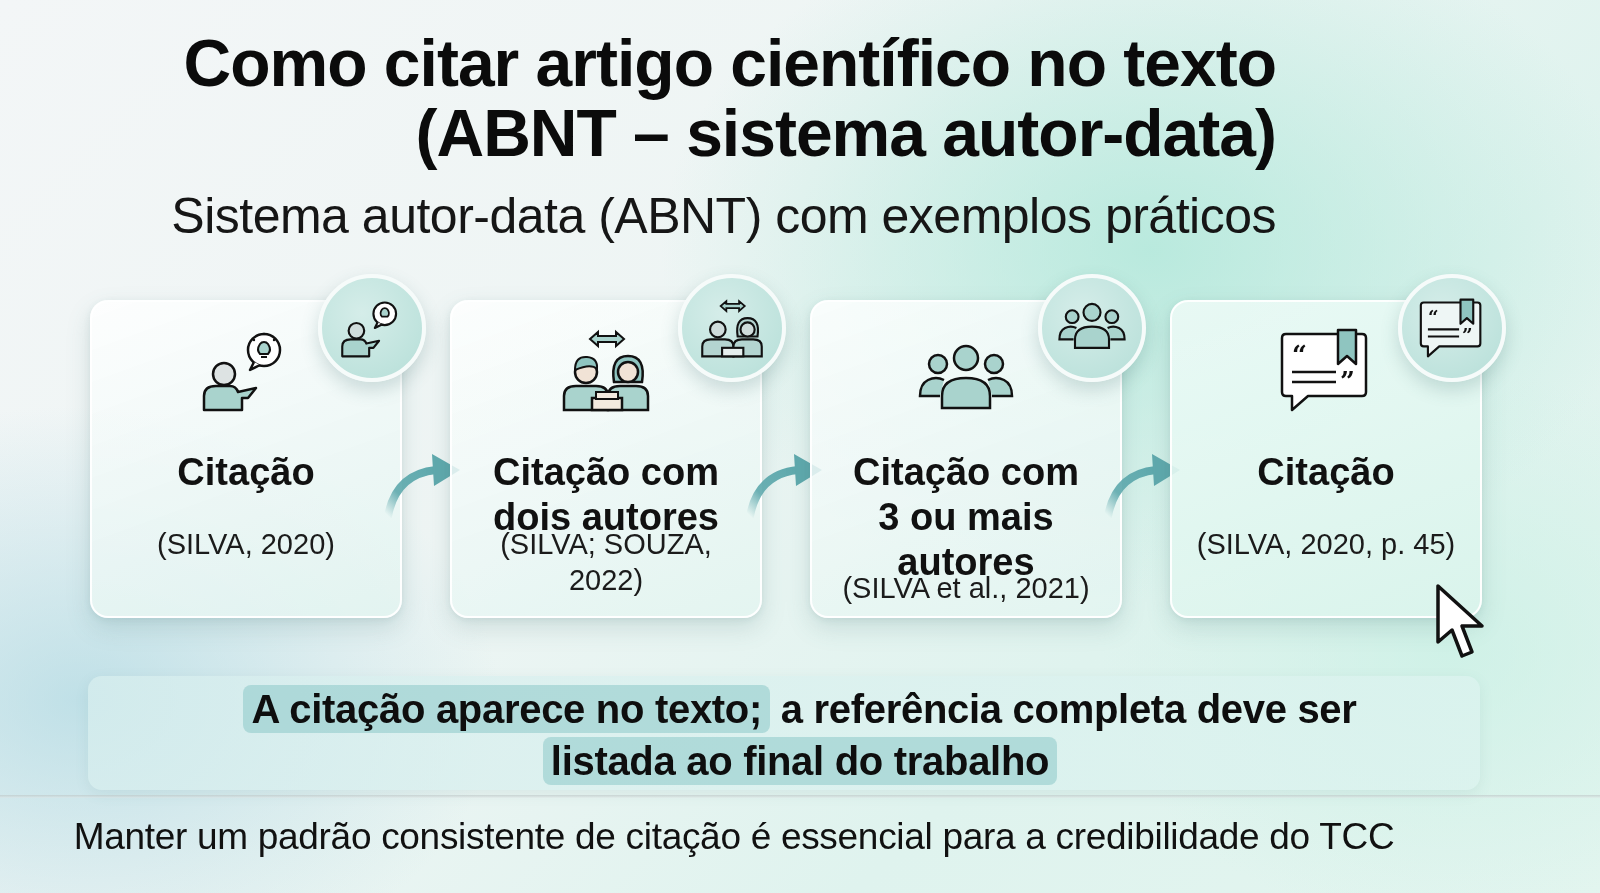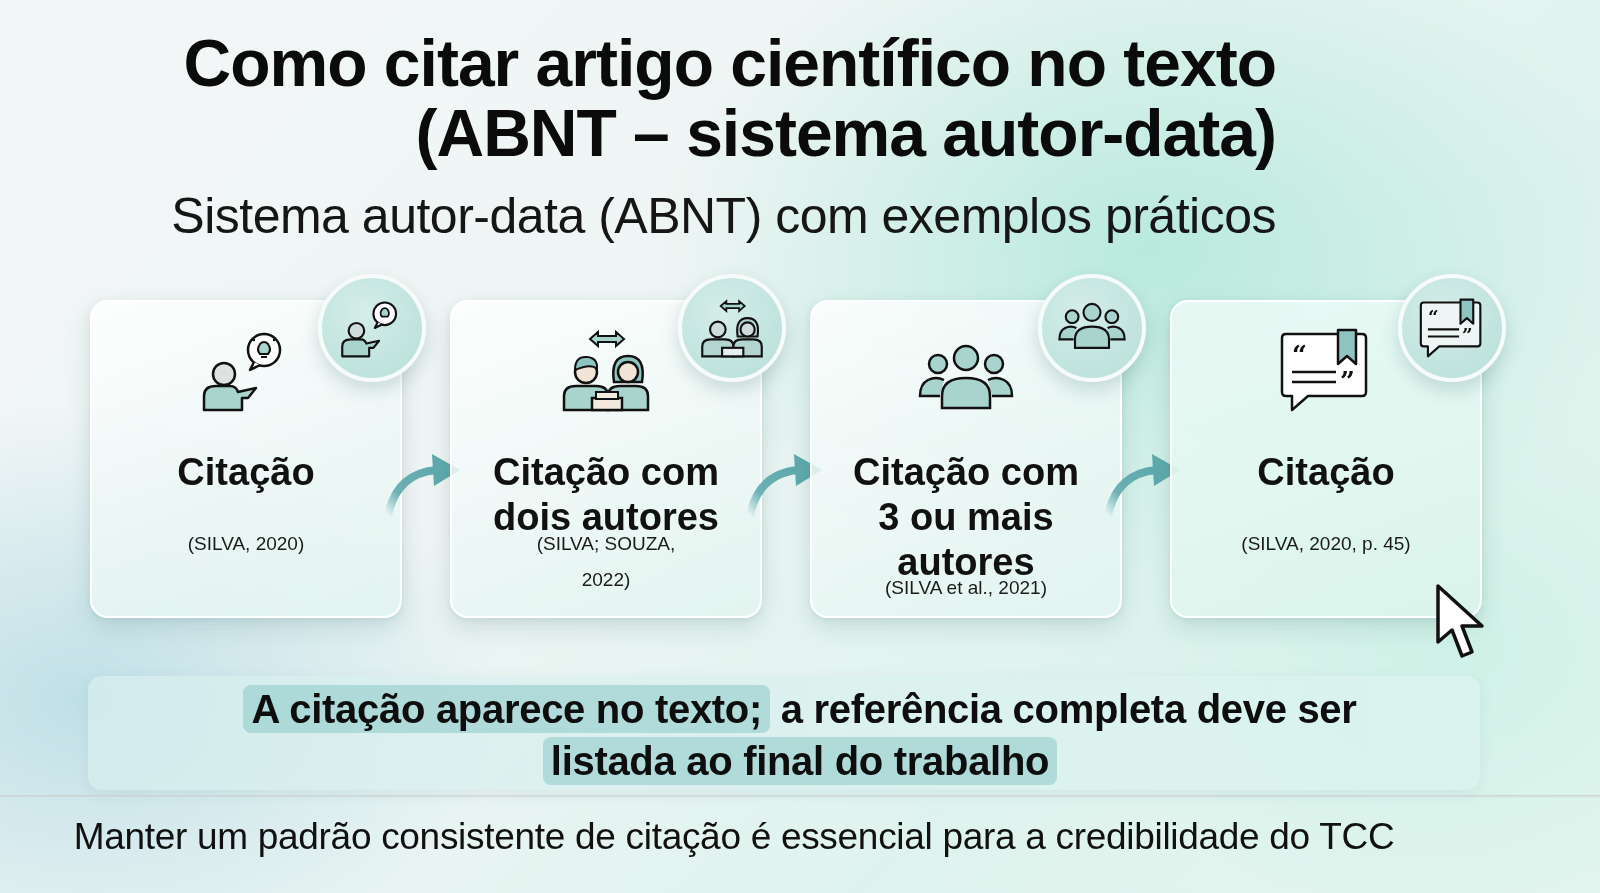--- a/index.html
+++ b/index.html
@@ -66,21 +66,21 @@
       top: 124px;
       font-weight: 700;
       font-size: 38px;
       line-height: 45px;
       color: #111;
       margin-top: 24px;
     }
     .card-example {
       position: absolute;
       left: 0; right: 0;
-      font-size: 19px;
+      font-size: 29px;
       line-height: 36px;
       color: #1b1b1b;
     }
 
     .badge {
       position: absolute;
       width: 108px;
       height: 108px;
       border-radius: 50%;
       background: radial-gradient(circle at 40% 35%, #d5ede9 0%, #bfe3dd 70%, #b5ddd7 100%);

